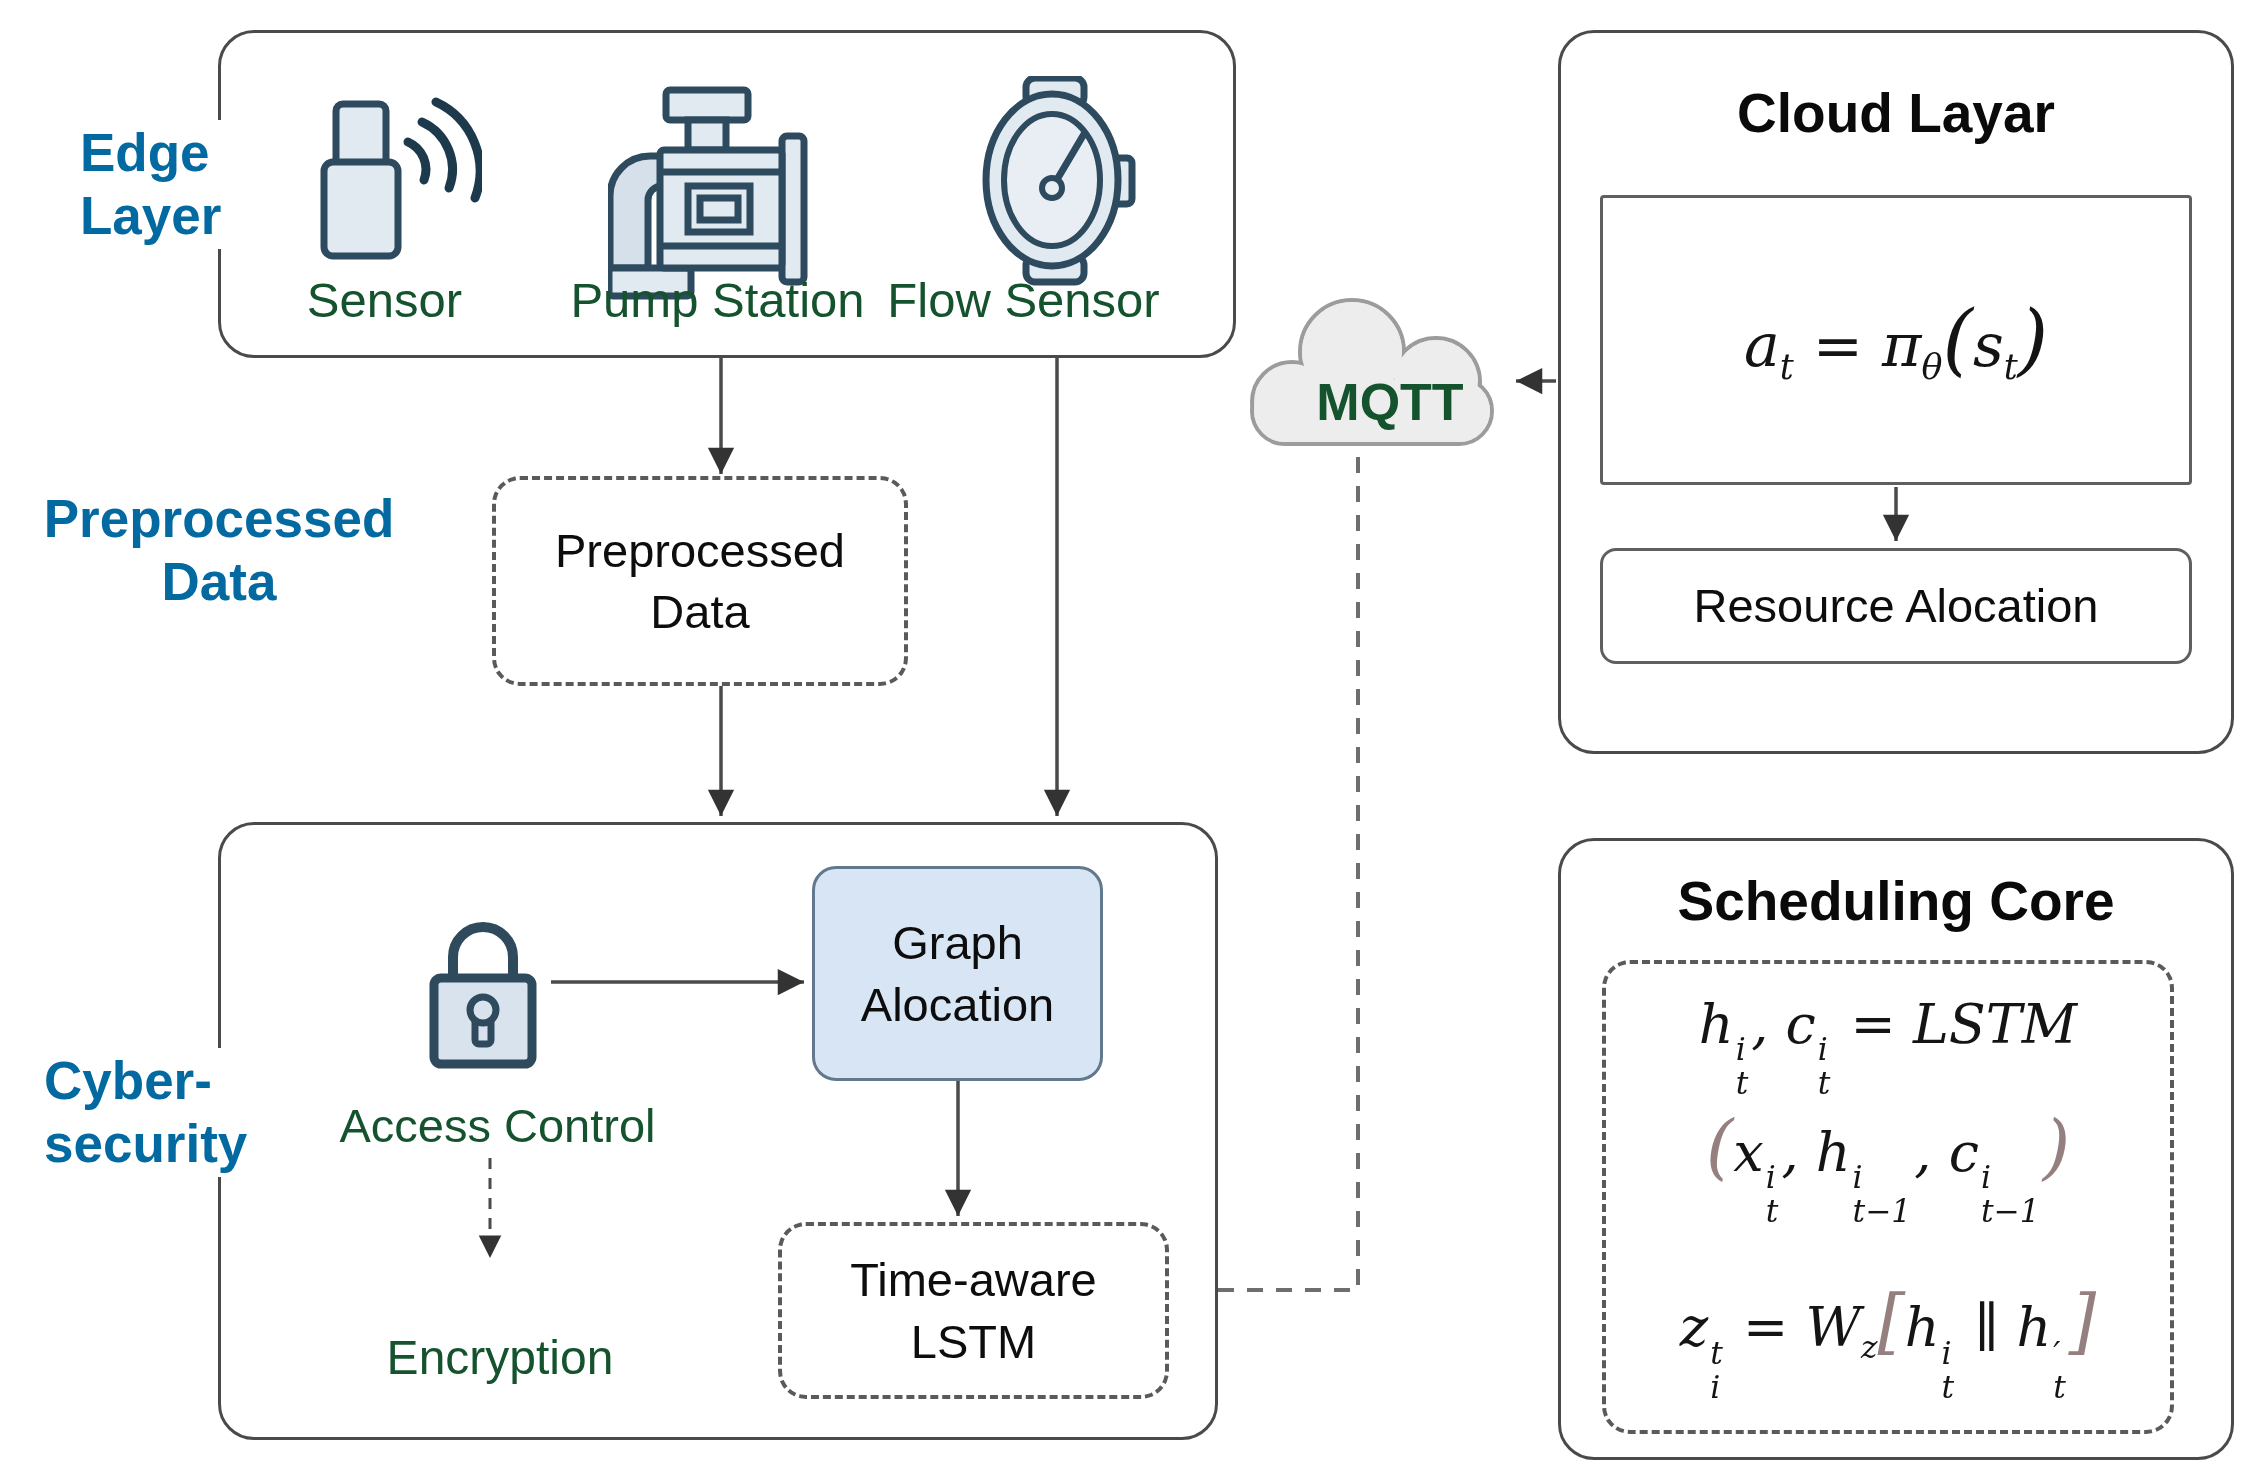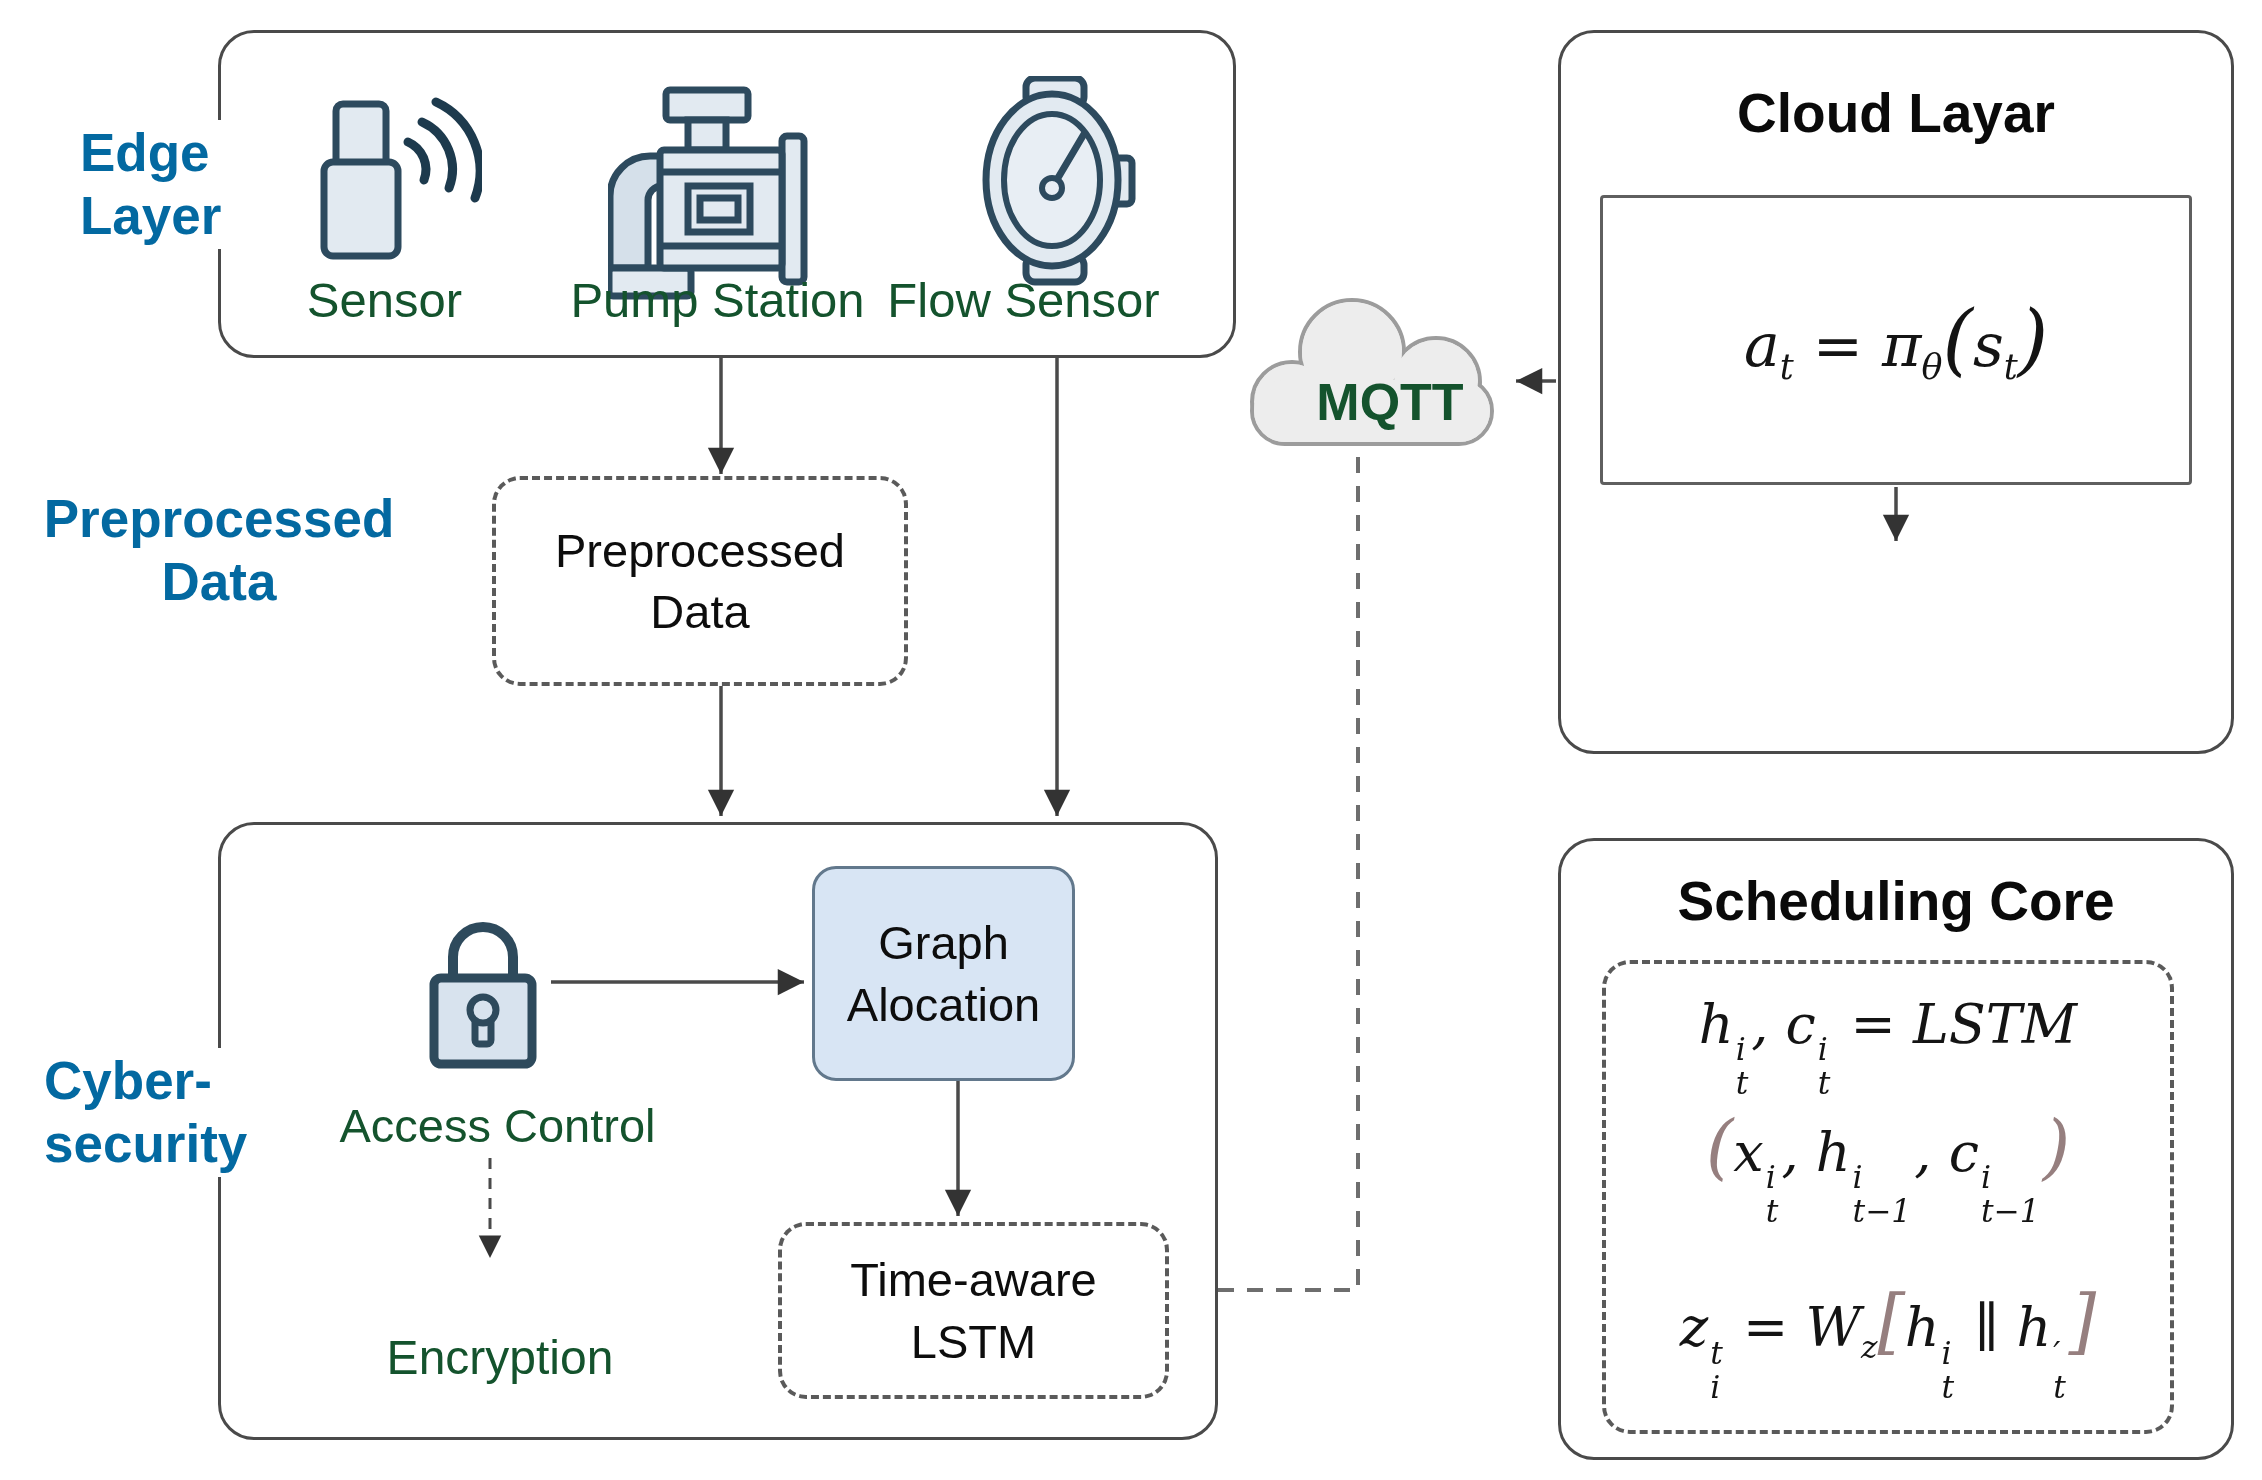--- a/index.html
+++ b/index.html
@@ -106,21 +106,21 @@
     <g>
       <rect x="55" y="118" width="16" height="26" rx="4" fill="#d8e3ee" stroke="#2e4a5c" stroke-width="7"></rect>
       <circle cx="63" cy="110" r="13" fill="#d8e3ee" stroke="#2e4a5c" stroke-width="7"></circle>
     </g>
   </svg>
 
   <div class="caption" style="left:320px;top:1098px;width:355px;font-size:47px;">Access Control</div>
 
   <div class="caption" style="left:330px;top:1330px;width:340px;font-size:48px;">Encryption</div>
 
-  <div class="fillbox" style="left:812px;top:866px;width:263px;height:215px;background:#d8e5f4;">
+  <div class="fillbox" style="left:812px;top:866px;width:291px;height:215px;background:#d8e5f4;">
     <div class="boxtext">Graph</div>
     <div class="boxtext">Alocation</div>
   </div>
 
   <div class="dashedbox" style="left:778px;top:1222px;width:391px;height:177px;">
     <div class="boxtext">Time-aware</div>
     <div class="boxtext">LSTM</div>
   </div>
 
   <svg class="icon" style="left:1240px;top:286px;" width="268" height="174" viewBox="0 0 268 174">
@@ -140,20 +140,23 @@
   <div class="caption" style="left:1280px;top:372px;width:220px;font-size:52px;font-weight:bold;z-index:20;">MQTT</div>
 
   <div class="box" style="left:1558px;top:30px;width:676px;height:724px;">
     <div class="title" style="top:48px;">Cloud Layar</div>
   </div>
 
   <div class="innerbox" style="left:1600px;top:195px;width:592px;height:290px;">
     <div class="math f-cloud"><span>a</span><sub>t</sub><span> = </span><span>π</span><sub>θ</sub><span style="font-size: 1.3em;">(</span><span>s</span><sub>t</sub><span style="font-size: 1.3em;">)</span></div>
   </div>
 
+  <div class="innerbox" style="left:1600px;top:548px;width:592px;height:116px;border-radius:16px;">
+    <div class="boxtext" style="font-size:47px;">Resource Alocation</div>
+  </div>
 
   <div class="box" style="left:1558px;top:838px;width:676px;height:622px;">
     <div class="title" style="top:28px;">Scheduling Core</div>
   </div>
 
   <div class="dashedbox" style="left:1602px;top:960px;width:572px;height:474px;">
     <div class="math f-sched"><span>h</span><span class="ms">
           <span class="mu">i</span>
           <span class="md">t</span>
         </span><span>, </span><span>c</span><span class="ms">

